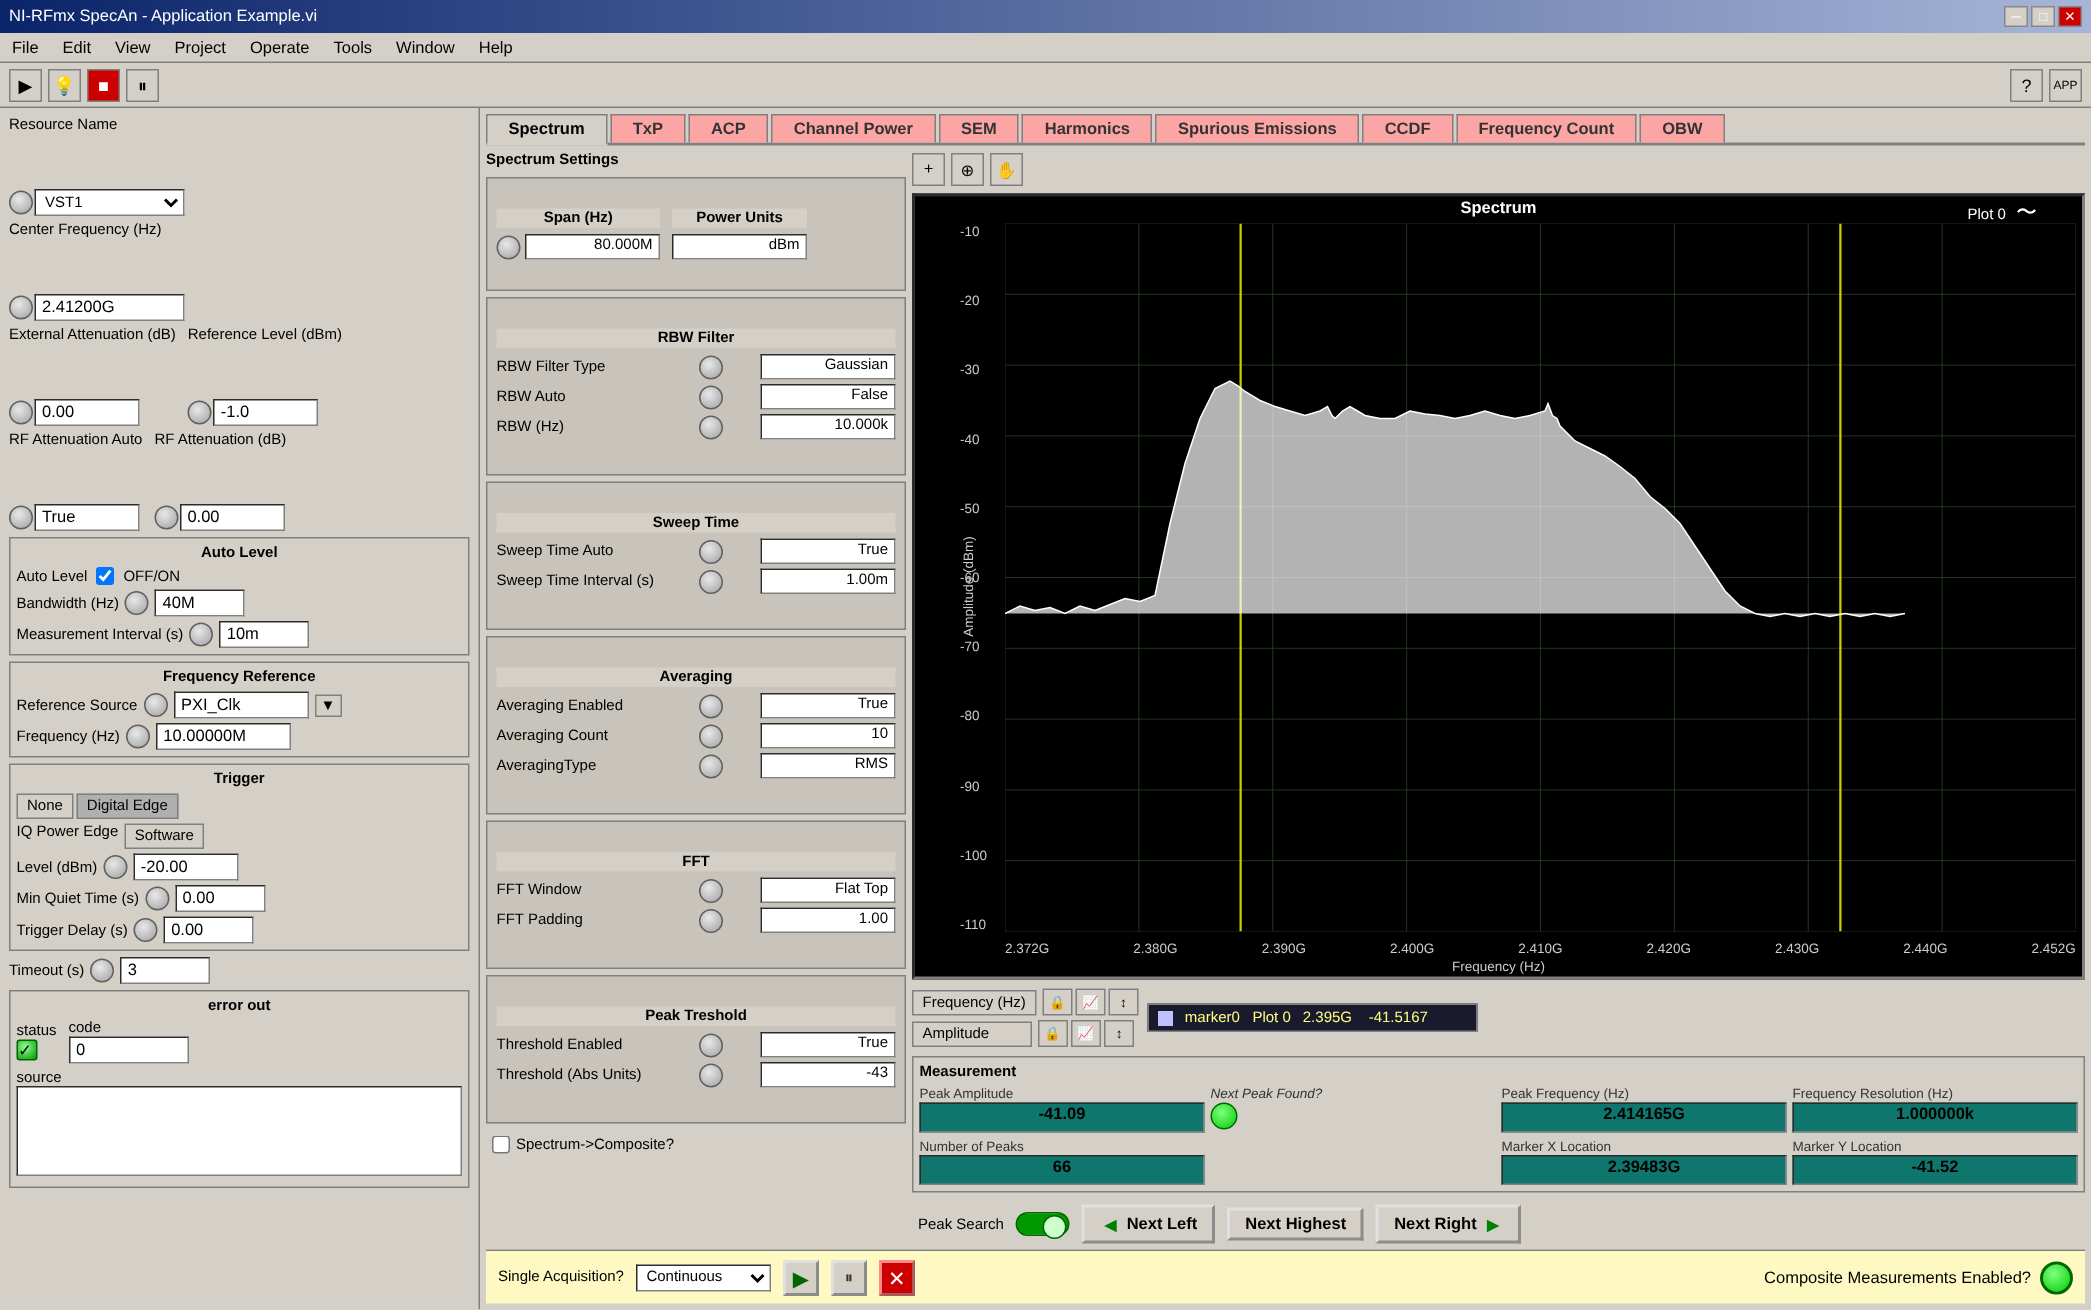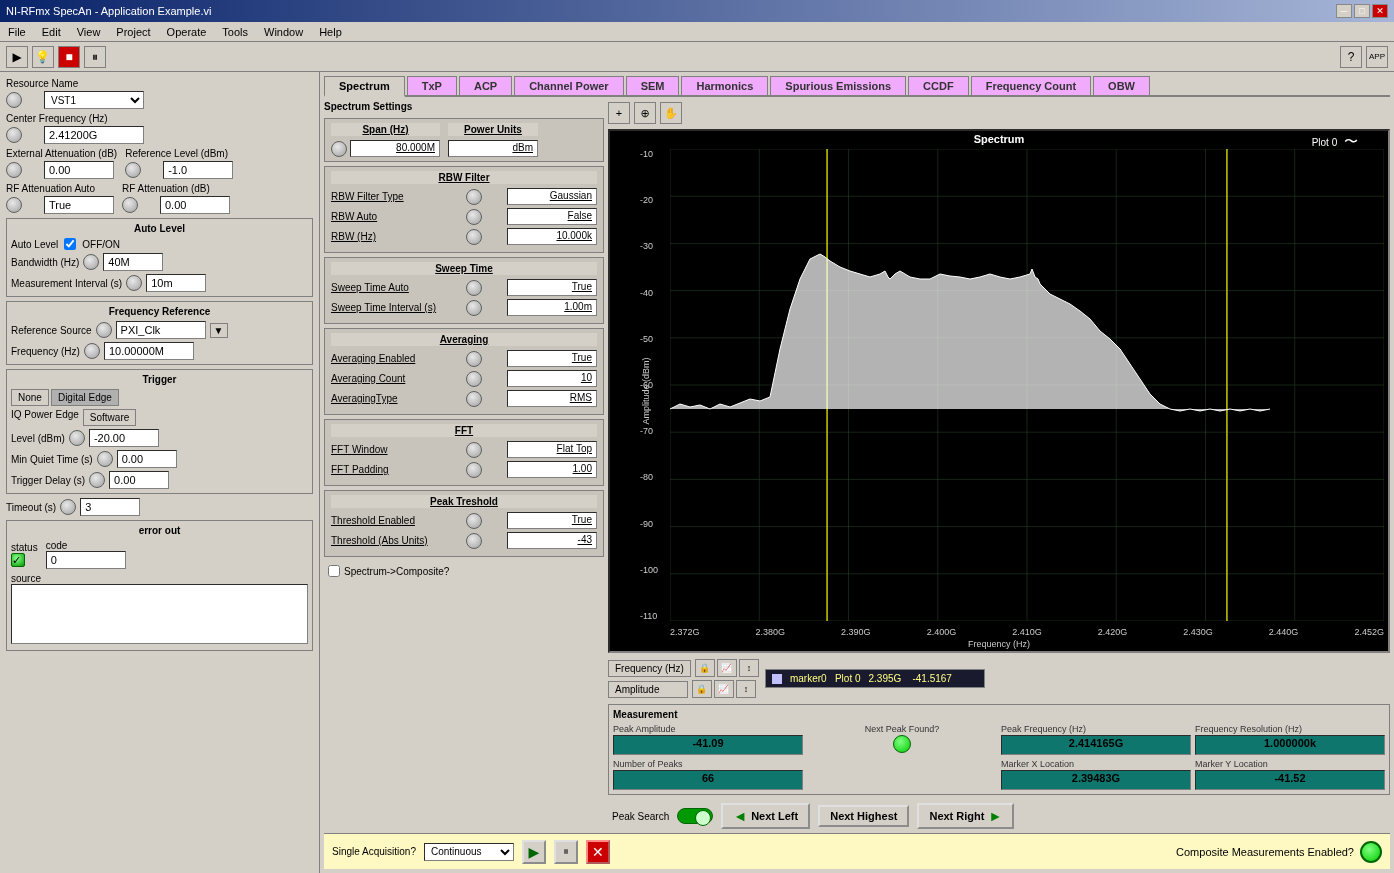--- a/index.html
+++ b/index.html
@@ -75,21 +75,21 @@
       overflow-y: auto;
       border-right: 1px solid #808080;
     }
 
     .field-group {
       display: flex;
       flex-direction: column;
       gap: 2px;
     }
     .field-label { font-size: 10px; color: #000; }
-    .field-row { display: flex; align-items: center; gap: 22px; }
+    .field-row { display: flex; align-items: center; gap: 1px; margin-top: 35px; }
     
     .input-box {
       background: white;
       border: 1px inset #808080;
       padding: 1px 4px;
       font-size: 11px;
       height: 18px;
     }
     .input-box-wide { width: 100px; }
     .input-box-med { width: 70px; }
@@ -143,21 +143,21 @@
     
     .tab-bar {
       display: flex;
       border-bottom: 2px solid #808080;
       margin-bottom: 4px;
     }
     .tab {
       padding: 3px 14px;
       border: 1px solid #808080;
       border-bottom: none;
-      background: #f0abfc;
+      background: #fca5a5;
       cursor: pointer;
       font-size: 11px;
       font-weight: bold;
       margin-right: 2px;
       color: #333;
     }
     .tab.active {
       background: #d4d0c8;
       border-bottom: 2px solid #d4d0c8;
       margin-bottom: -2px;
@@ -167,23 +167,22 @@
     .settings-panel {
       width: 280px;
       min-width: 280px;
       display: flex;
       flex-direction: column;
       gap: 4px;
     }
 
     .settings-group {
       border: 1px solid #808080;
-      padding: 4px 6px;
+      padding: 20px 6px;
       background: #c8c4bc;
-      text-decoration: underline;
     }
     .settings-group-title {
       font-size: 10px;
       font-weight: bold;
       text-align: center;
       margin-bottom: 4px;
       background: #d4d0c8;
       padding: 1px;
     }
     .settings-row {
@@ -924,21 +923,21 @@
 
         <div class="measurement-panel">
           <div class="measurement-title">Measurement</div>
           <div class="measurement-grid">
 
             <div class="meas-item">
               <span class="meas-label">Peak Amplitude</span>
               <div class="meas-value">-41.09</div>
             </div>
 
-            <div class="meas-item" style="display:flex; flex-direction:column; align-items:center;">
+            <div class="meas-item" style="display:flex; flex-direction:column; align-items:flex-start;font-style:italic;">
               <span class="meas-label">Next Peak Found?</span>
               <div class="led-bright-green"></div>
             </div>
 
             <div class="meas-item">
               <span class="meas-label">Peak Frequency (Hz)</span>
               <div class="meas-value">2.414165G</div>
             </div>
 
             <div class="meas-item">

